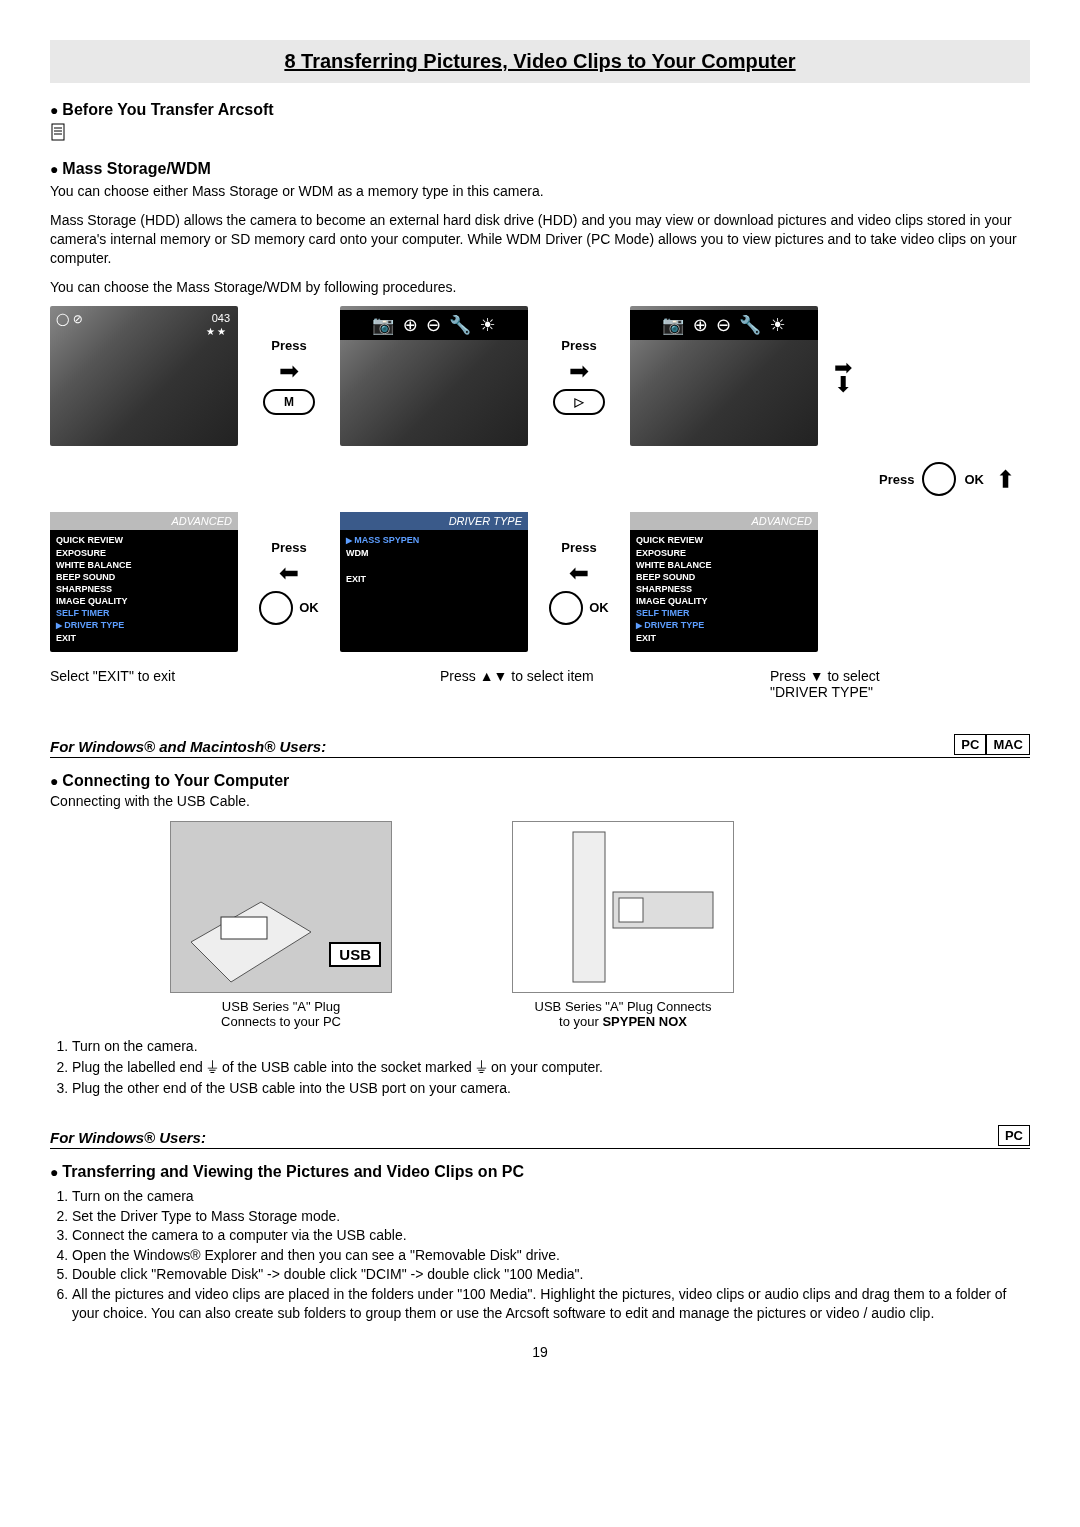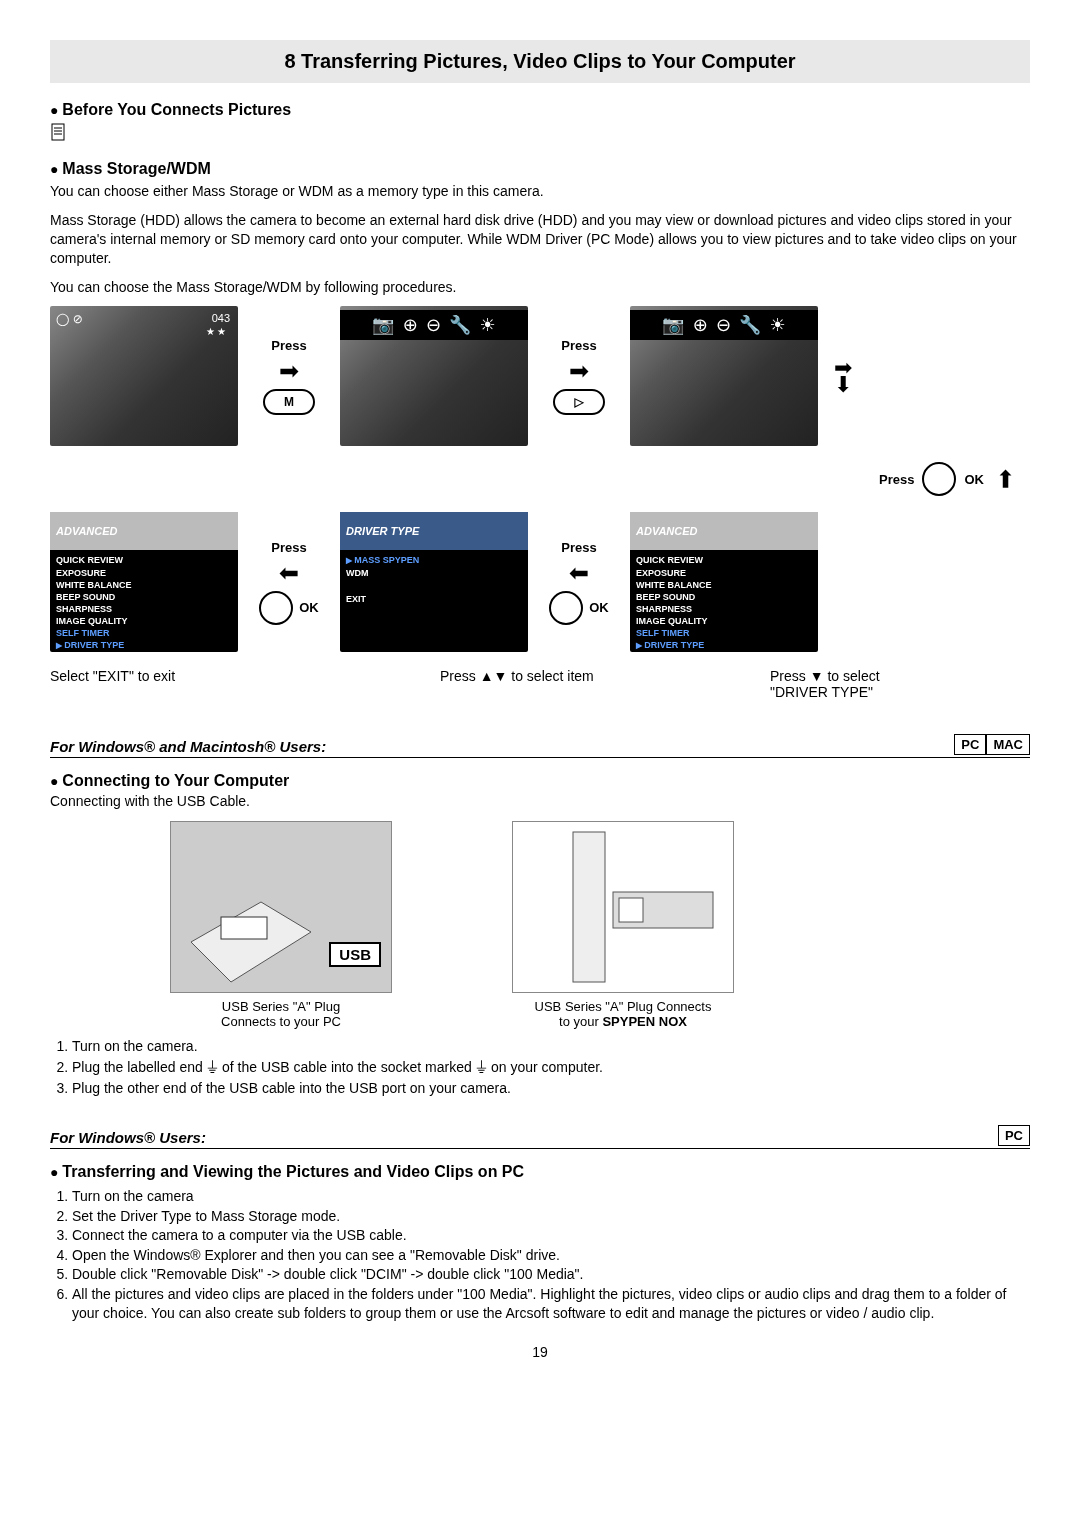--- a/index.html
+++ b/index.html
@@ -11,20 +11,21 @@
     background: #fff;
     width: 980px;
   }
   .page-title {
     background: #e8e8e8;
     padding: 10px 15px;
     text-align: center;
     font-weight: bold;
     font-size: 20px;
     margin-bottom: 18px;
+    text-decoration: underline;
   }
   .section-heading {
     font-weight: bold;
     font-size: 16px;
     margin-top: 14px;
     margin-bottom: 2px;
   }
   .bullet::before {
     content: "● ";
     font-size: 14px;
@@ -93,23 +94,23 @@
     letter-spacing: 2px;
   }
   .menu-screen {
     background: #000;
     padding: 0;
   }
   .menu-title {
     background: #bbb;
     color: #fff;
     font-size: 11px;
-    font-weight: bold;
-    padding: 13px 6px;
-    text-align: left;
+    font-weight: normal;
+    padding: 3px 6px;
+    text-align: right;
     font-style: italic;
   }
   .menu-title.blue {
     background: #3a5a8a;
   }
   .menu-items {
     padding: 4px 6px;
     font-size: 9px;
     font-weight: bold;
     line-height: 1.35;
@@ -259,21 +260,21 @@
     font-size: 18px;
     background: #000;
     padding: 4px 0;
   }
 </style>
 </head>
 <body>
 
 <div class="page-title">8 Transferring Pictures, Video Clips to Your Computer</div>
 
-<div class="section-heading bullet">Before You Connects Pictures</div>
+<div class="section-heading bullet">Before You Transfer Arcsoft</div>
 <div class="important-row">
   <span class="note-icon">
     <svg width="16" height="20" viewBox="0 0 16 20">
         <rect x="2" y="1" width="12" height="16" fill="none" stroke="#000" stroke-width="1"></rect>
         <line x1="4" y1="5" x2="12" y2="5" stroke="#000"></line>
         <line x1="4" y1="8" x2="12" y2="8" stroke="#000"></line>
         <line x1="4" y1="11" x2="12" y2="11" stroke="#000"></line>
       </svg>
   </span>
 </div>

